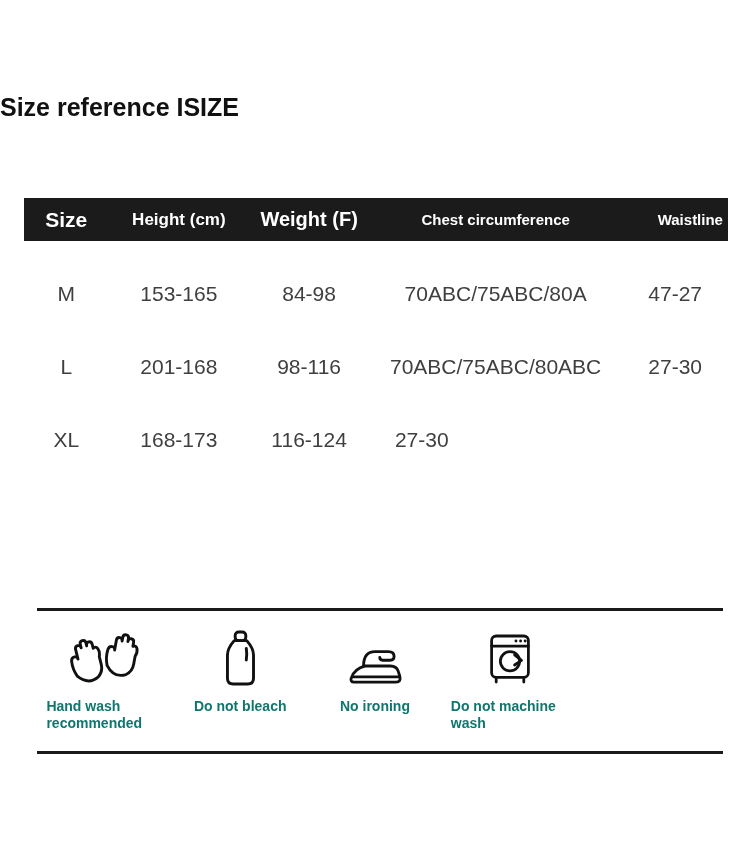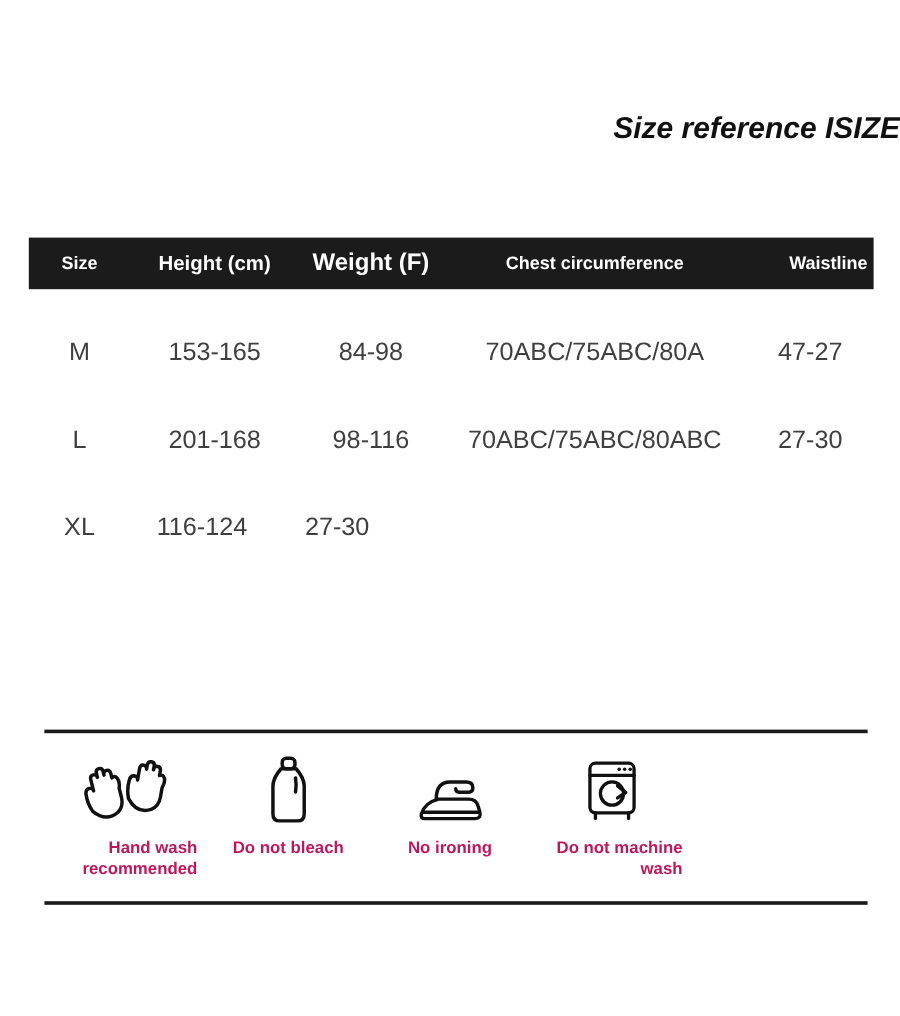--- a/index.html
+++ b/index.html
@@ -10,46 +10,45 @@
     background: #ffffff;
     font-family: "Liberation Sans", sans-serif;
     overflow: hidden;
     margin: 0 auto;
   }
   .title {
     position: absolute;
     top: 93px;
     left: 0;
     width: 100%;
-    text-align: right;
+    text-align: left;
     font-size: 25px;
     font-weight: bold;
     color: #111111;
-    font-style: italic;
   }
   .size-table { position: absolute; top: 198px; left: 24px; width: 704px; }
   .thead {
     display: flex;
     background: #1b1b1b;
     color: #ffffff;
     height: 43px;
     font-weight: bold;
   }
   .th, .td {
     display: flex;
     align-items: center;
     justify-content: center;
     box-sizing: border-box;
   }
   .c0 { width: 12%; }
   .c1 { width: 20%; }
   .c2 { width: 17%; }
   .c3 { width: 36%; }
   .c4 { width: 15%; }
-  .th.c0 { font-size: 15px; }
+  .th.c0 { font-size: 21px; }
   .th.c1 { font-size: 17px; }
   .th.c2 { font-size: 20px; }
   .th.c3 { font-size: 15px; }
   .th.c4 { font-size: 15px; justify-content: flex-end; padding-right: 5px; }
   .tbody { padding-top: 16px; }
   .trow {
     display: flex;
     height: 73px;
     color: #3f3f3f;
     font-size: 21px;
@@ -91,23 +90,23 @@
     display: flex;
     align-items: flex-end;
     justify-content: center;
   }
   .care-icon svg { stroke: #111111; fill: none; stroke-linecap: round; stroke-linejoin: round; }
   .care-label {
     margin-top: 12px;
     max-width: 118px;
     font-size: 14px;
     font-weight: bold;
-    color: #be185d;
+    color: #0f766e;
     line-height: 16.5px;
-    text-align: right;
+    text-align: left;
   }
 </style>
 </head>
 <body>
 
 <div class="page">
 
   <div class="title">Size reference ISIZE</div>
 
   <div class="size-table">
@@ -128,20 +127,21 @@
       </div>
       <div class="trow">
         <div class="td c0">L</div>
         <div class="td c1">201-168</div>
         <div class="td c2">98-116</div>
         <div class="td c3">70ABC/75ABC/80ABC</div>
         <div class="td c4">27-30</div>
       </div>
       <div class="trow">
         <div class="td c0">XL</div>
+        <div class="td c1">168-173</div>
         <div class="td c2">116-124</div>
         <div class="td c4">27-30</div>
       </div>
     </div>
   </div>
 
 
   <div class="divider divider-top"></div>
 
   <div class="care-row">

